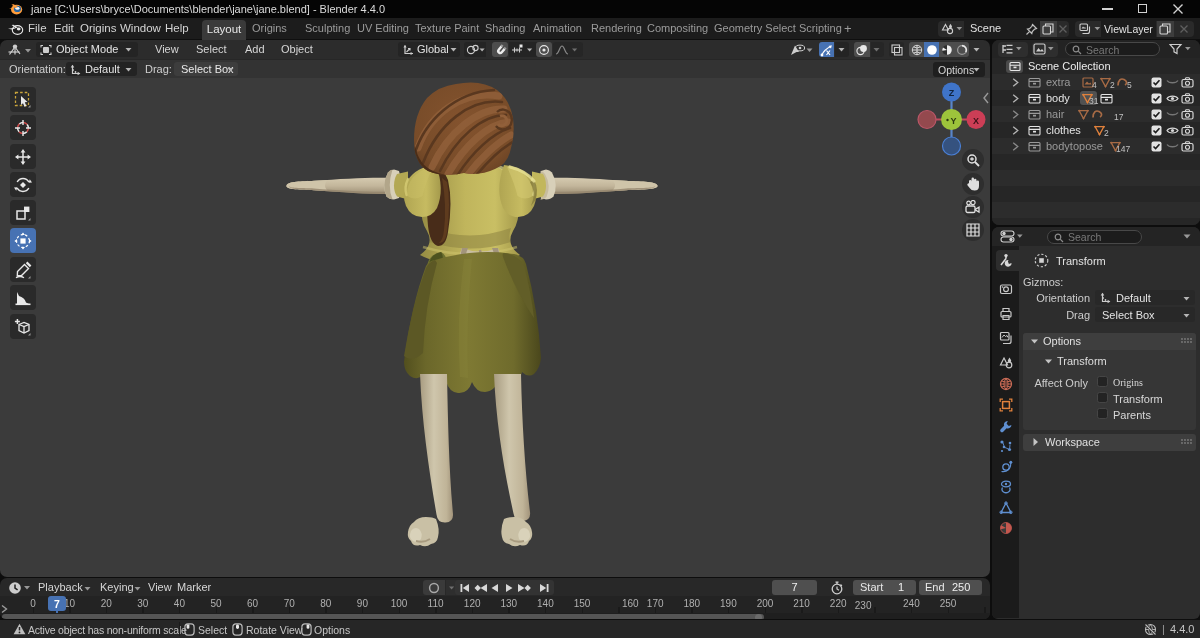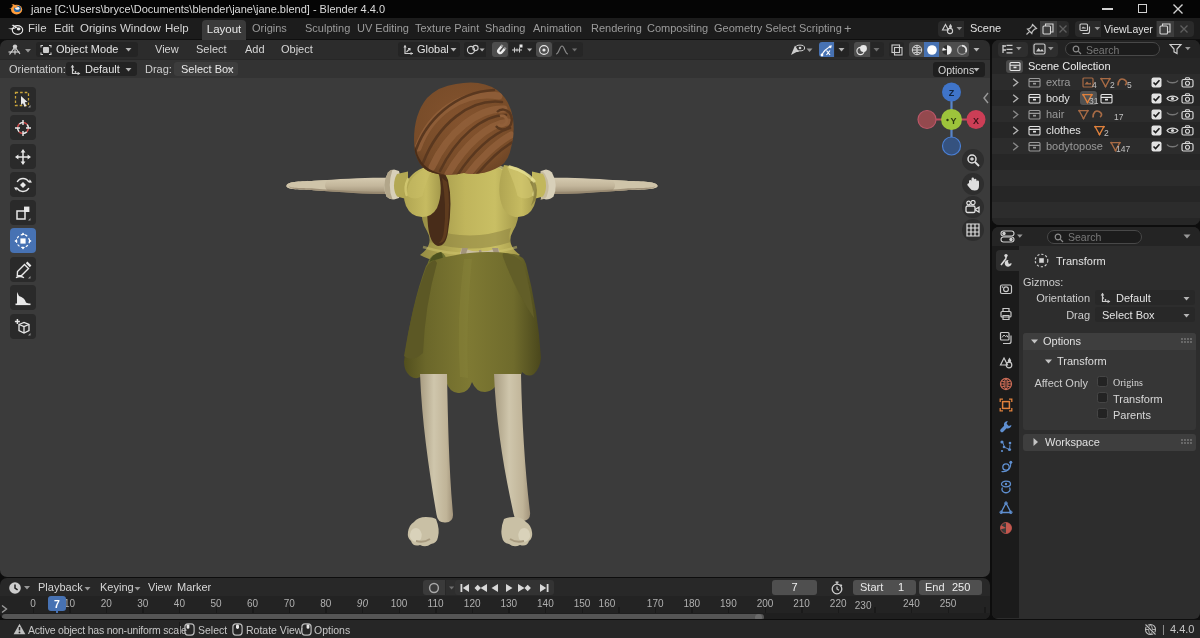--- a/index.html
+++ b/index.html
@@ -534,28 +534,28 @@
     <div class="abs" style="left:0;top:18px;width:990px;height:17px;background:#232323;" id="ruler">
       <div class="abs txt" style="left:13.0px;top:2px;width:40px;text-align:center;font-size:10px;color:#b0b0b0;">0</div>
       <div class="abs txt" style="left:49.6px;top:2px;width:40px;text-align:center;font-size:10px;color:#b0b0b0;">10</div>
       <div class="abs txt" style="left:86.2px;top:2px;width:40px;text-align:center;font-size:10px;color:#b0b0b0;">20</div>
       <div class="abs txt" style="left:122.8px;top:2px;width:40px;text-align:center;font-size:10px;color:#b0b0b0;">30</div>
       <div class="abs txt" style="left:159.4px;top:2px;width:40px;text-align:center;font-size:10px;color:#b0b0b0;">40</div>
       <div class="abs txt" style="left:196.0px;top:2px;width:40px;text-align:center;font-size:10px;color:#b0b0b0;">50</div>
       <div class="abs txt" style="left:232.6px;top:2px;width:40px;text-align:center;font-size:10px;color:#b0b0b0;">60</div>
       <div class="abs txt" style="left:269.2px;top:2px;width:40px;text-align:center;font-size:10px;color:#b0b0b0;">70</div>
       <div class="abs txt" style="left:305.8px;top:2px;width:40px;text-align:center;font-size:10px;color:#b0b0b0;">80</div>
-      <div class="abs txt" style="left:342.4px;top:2px;width:40px;text-align:center;font-size:10px;color:#b0b0b0;font-style:italic;">90</div>
+      <div class="abs txt" style="left:342.4px;top:2px;width:40px;text-align:center;font-size:10px;color:#b0b0b0;">90</div>
       <div class="abs txt" style="left:379.0px;top:2px;width:40px;text-align:center;font-size:10px;color:#b0b0b0;">100</div>
       <div class="abs txt" style="left:415.6px;top:2px;width:40px;text-align:center;font-size:10px;color:#b0b0b0;">110</div>
       <div class="abs txt" style="left:452.2px;top:2px;width:40px;text-align:center;font-size:10px;color:#b0b0b0;">120</div>
       <div class="abs txt" style="left:488.8px;top:2px;width:40px;text-align:center;font-size:10px;color:#b0b0b0;">130</div>
       <div class="abs txt" style="left:525.4px;top:2px;width:40px;text-align:center;font-size:10px;color:#b0b0b0;">140</div>
       <div class="abs txt" style="left:562.0px;top:2px;width:40px;text-align:center;font-size:10px;color:#b0b0b0;">150</div>
-      <div class="abs txt" style="left:598.6px;top:2px;width:40px;text-align:left;font-size:10px;color:#b0b0b0;">160</div>
+      <div class="abs txt" style="left:598.6px;top:2px;width:40px;text-align:right;font-size:10px;color:#b0b0b0;">160</div>
       <div class="abs txt" style="left:635.2px;top:2px;width:40px;text-align:center;font-size:10px;color:#b0b0b0;">170</div>
       <div class="abs txt" style="left:671.8px;top:2px;width:40px;text-align:center;font-size:10px;color:#b0b0b0;">180</div>
       <div class="abs txt" style="left:708.4px;top:2px;width:40px;text-align:center;font-size:10px;color:#b0b0b0;">190</div>
       <div class="abs txt" style="left:745.0px;top:2px;width:40px;text-align:center;font-size:10px;color:#b0b0b0;">200</div>
       <div class="abs txt" style="left:781.6px;top:2px;width:40px;text-align:center;font-size:10px;color:#b0b0b0;">210</div>
       <div class="abs txt" style="left:818.2px;top:2px;width:40px;text-align:center;font-size:10px;color:#b0b0b0;">220</div>
       <div class="abs txt" style="left:854.8px;top:4px;width:40px;text-align:left;font-size:10px;color:#b0b0b0;">230</div>
       <div class="abs txt" style="left:891.4px;top:2px;width:40px;text-align:center;font-size:10px;color:#b0b0b0;">240</div>
       <div class="abs txt" style="left:928.0px;top:2px;width:40px;text-align:center;font-size:10px;color:#b0b0b0;">250</div>
     </div>

